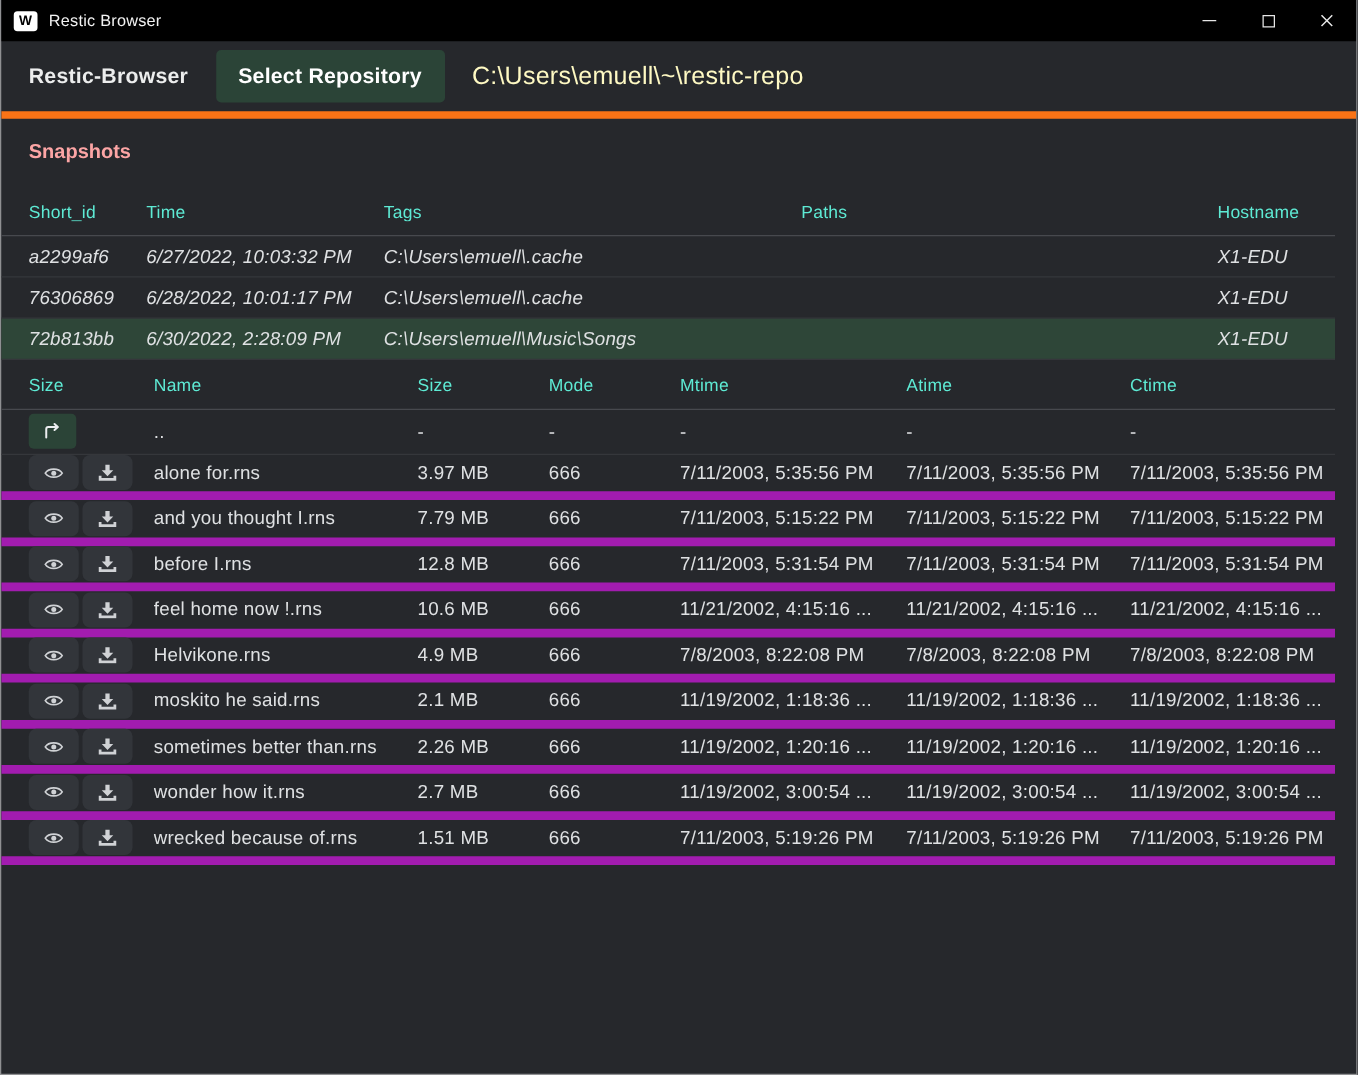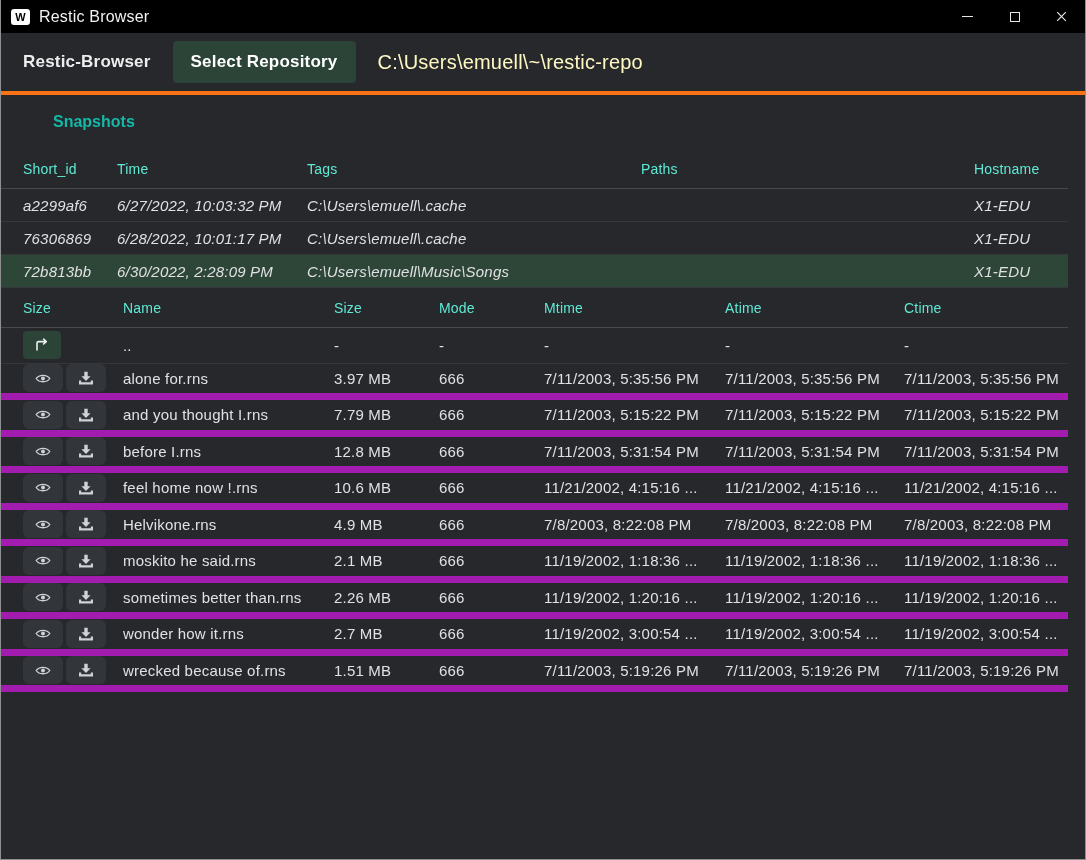--- a/index.html
+++ b/index.html
@@ -12,41 +12,41 @@
     border-left:1px solid #8f9092; border-right:1px solid #8f9092; border-bottom:1px solid #8f9092;
     display:flex; flex-direction:column;
   }
 
   
   .titlebar { flex:none; height:33px; background:#000; display:flex; align-items:center; padding-left:10px; }
   .logo {
     width:19px; height:16px; background:#fff; border-radius:3px; margin-right:9px;
     color:#000; font-weight:bold; font-size:11px; display:flex; align-items:center; justify-content:center;
   }
-  .title-text { font-size:16px; color:#f2f2f2; letter-spacing:.2px; }
+  .title-text { font-size:13px; color:#f2f2f2; letter-spacing:.2px; }
   .win-controls { margin-left:auto; display:flex; height:100%; }
   .win-btn { width:47px; height:100%; display:flex; align-items:center; justify-content:center; cursor:default; }
   .min-glyph { display:block; width:11px; border-top:1.4px solid #e6e6e6; }
   .max-glyph { display:block; width:10px; height:10px; border:1.2px solid #e6e6e6; }
 
   
   .appheader {
     flex:none; height:62px; display:flex; align-items:center; gap:22px;
-    padding:0 22px; border-bottom:4px solid #f97316;
+    padding:0 22px; border-bottom:6px solid #f97316;
   }
   .app-title { font-size:17px; font-weight:bold; color:#eceded; letter-spacing:.2px; }
   .btn-green {
     background:var(--accent-green,#2b4437); color:#fff; font-weight:bold; font-size:17px;
     font-family:inherit; padding:11px 18px; border:none; border-radius:4px; letter-spacing:.2px;
   }
   .repo-path { color:#fef9c3; font-size:20px; letter-spacing:.2px; }
 
   
   .section-head { flex:none; height:54px; display:flex; align-items:center; padding-left:22px; }
-  .section-title { font-size:16px; font-weight:bold; color:#14b8a6;margin-left:30px; }
+  .section-title { font-size:16px; font-weight:bold; color:#fca5a5; }
 
   
   .tbl { margin-right:17px; }
   .sgrid { display:grid; grid-template-columns:94px 190px 334px 333px 1fr; align-items:center; padding-left:22px; }
   .fgrid { display:grid; grid-template-columns:100px 211px 105px 105px 181px 179px 1fr; align-items:center; padding-left:22px; }
   .thead { height:40px; border-bottom:1px solid #47494e; }
   .th { font-size:14px; color:#5eead4; letter-spacing:.2px; white-space:nowrap; overflow:hidden; }
   .cell { font-size:15px; color:#dfe1e3; letter-spacing:.2px; white-space:nowrap; overflow:hidden; padding-right:10px; }
   .snap-row { height:33px; border-bottom:1px solid #35373b;font-style:italic; }
   .snap-row.selected { background:var(--selection-green,#2e4638); }

